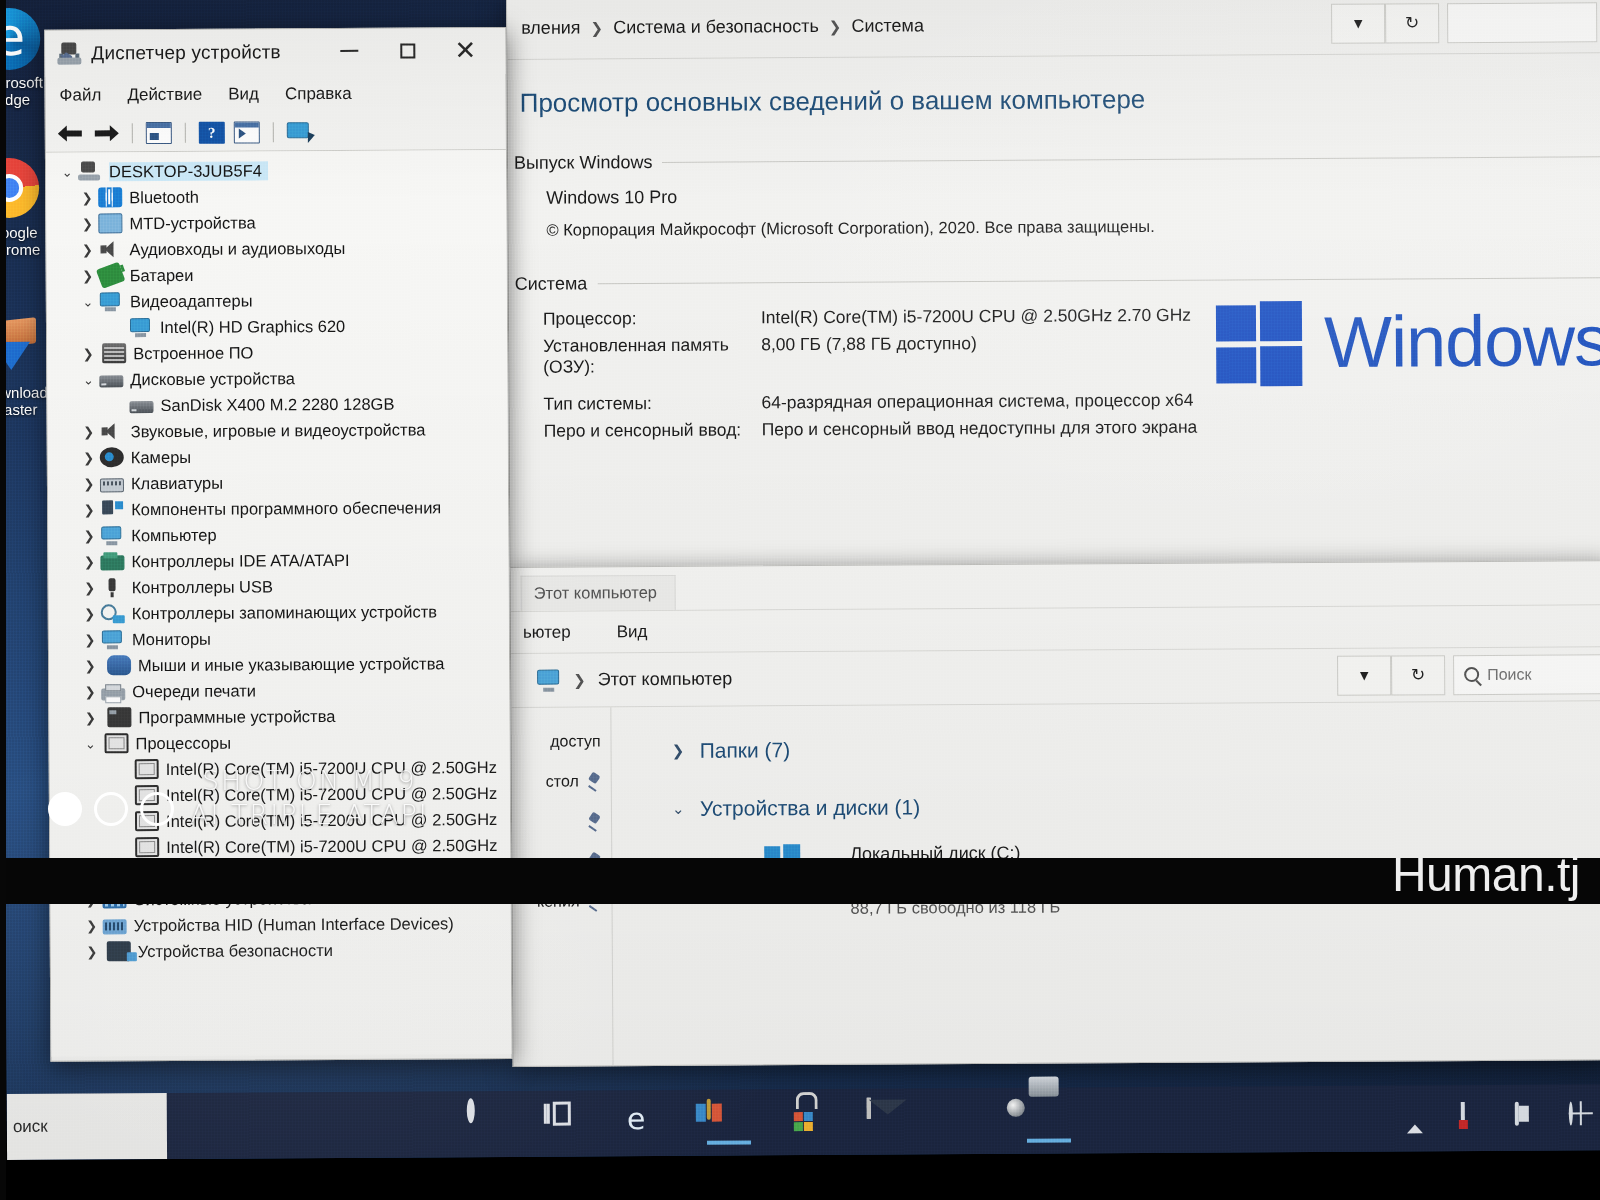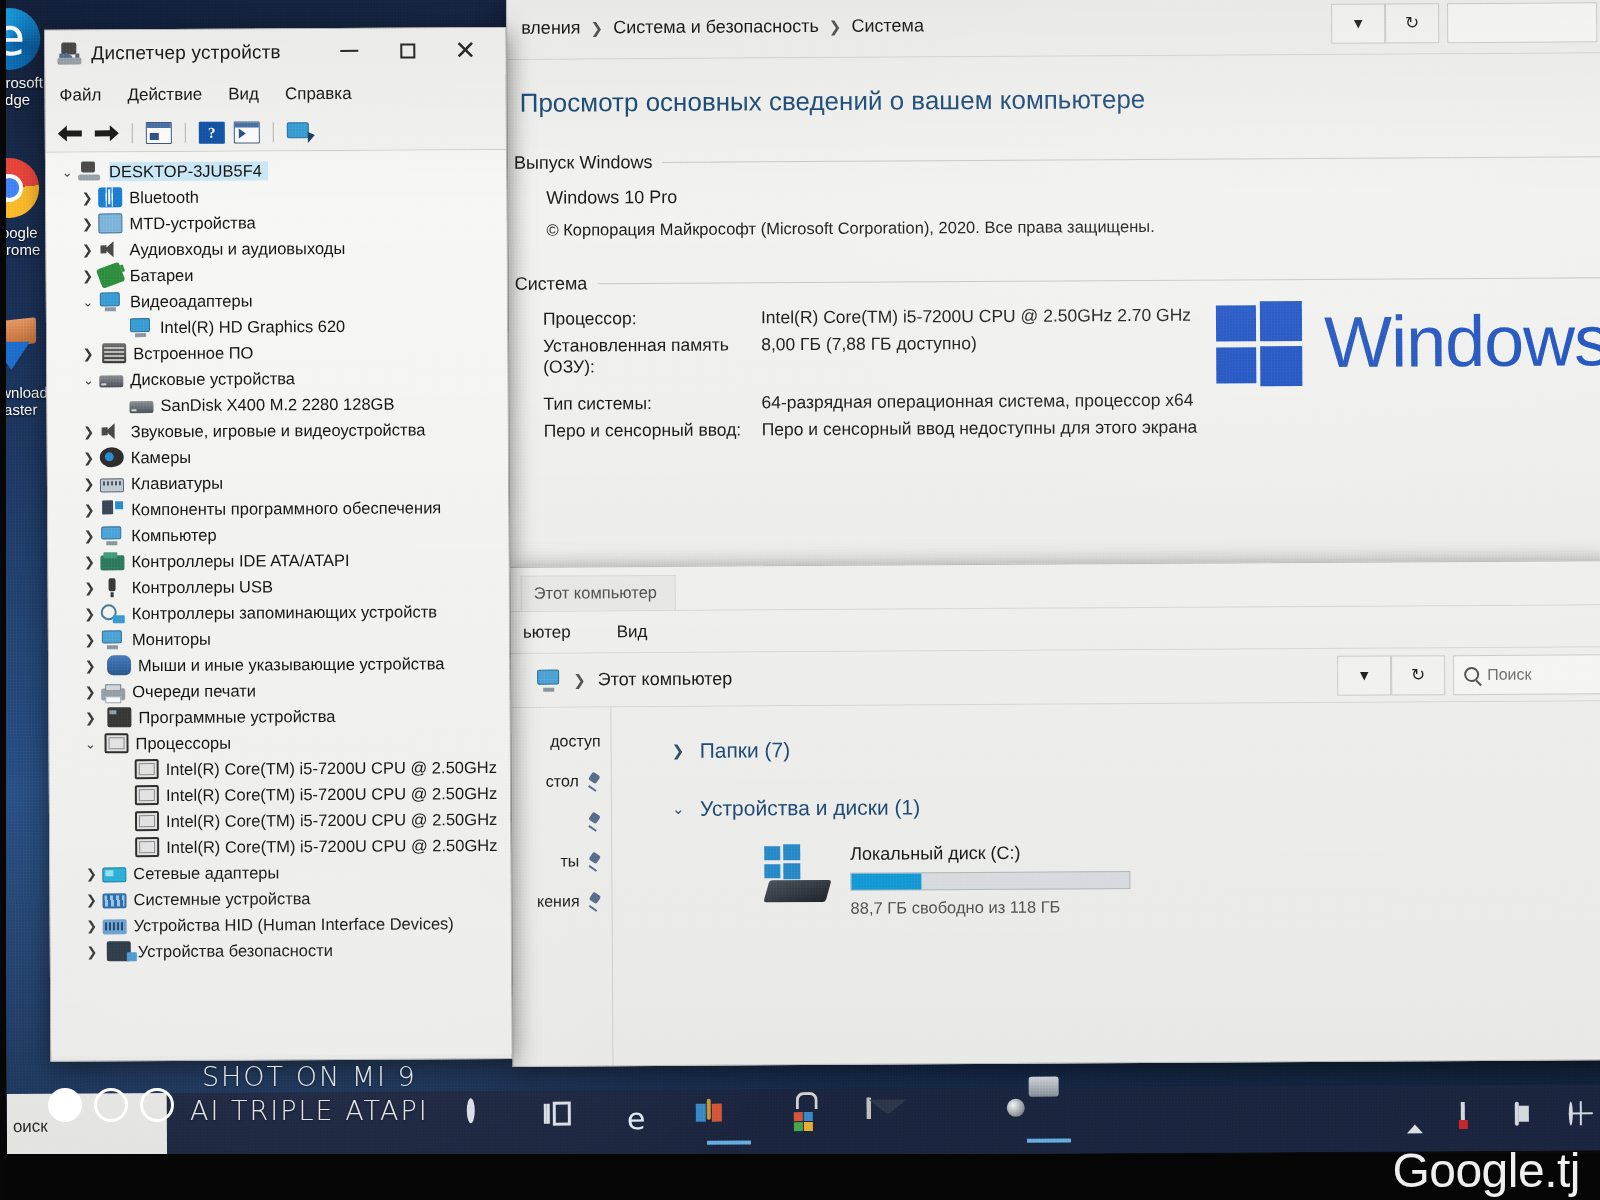--- a/index.html
+++ b/index.html
@@ -2,21 +2,21 @@
 <html><head>
 <meta charset="utf-8">
 <style>
   * { box-sizing: border-box; margin: 0; padding: 0; }
   html, body {
     width: 1600px; height: 1200px; overflow: hidden;
     font-family: "Liberation Sans", sans-serif;
     background: #000;
   }
   #root {
-    position: relative; width: 1600px; height: 1200px;
+    position: relative; width: 1600px; height: 904px;
     background: #0a0a0a;
   }
 
   
   #screen {
     position: absolute; left: 0; top: 0; width: 1600px; height: 1160px;
     background: #1b2a44;
     overflow: hidden;
     transform: rotate(-0.35deg);
     transform-origin: 0 0;
@@ -796,14 +796,14 @@
     <span class="d filled"></span>
       <span class="d"></span>
       <span class="d"></span>
   </div>
   <div id="shot-wm">
     <div>SHOT ON MI 9</div>
     <div>AI TRIPLE ATAPI</div>
   </div>
   <div id="bezel-bottom"></div>
   <div id="bezel-left"></div>
-  <div id="somon">Google.tj</div>
+  <div id="somon">Human.tj</div>
 </div>
 
 </body></html>

